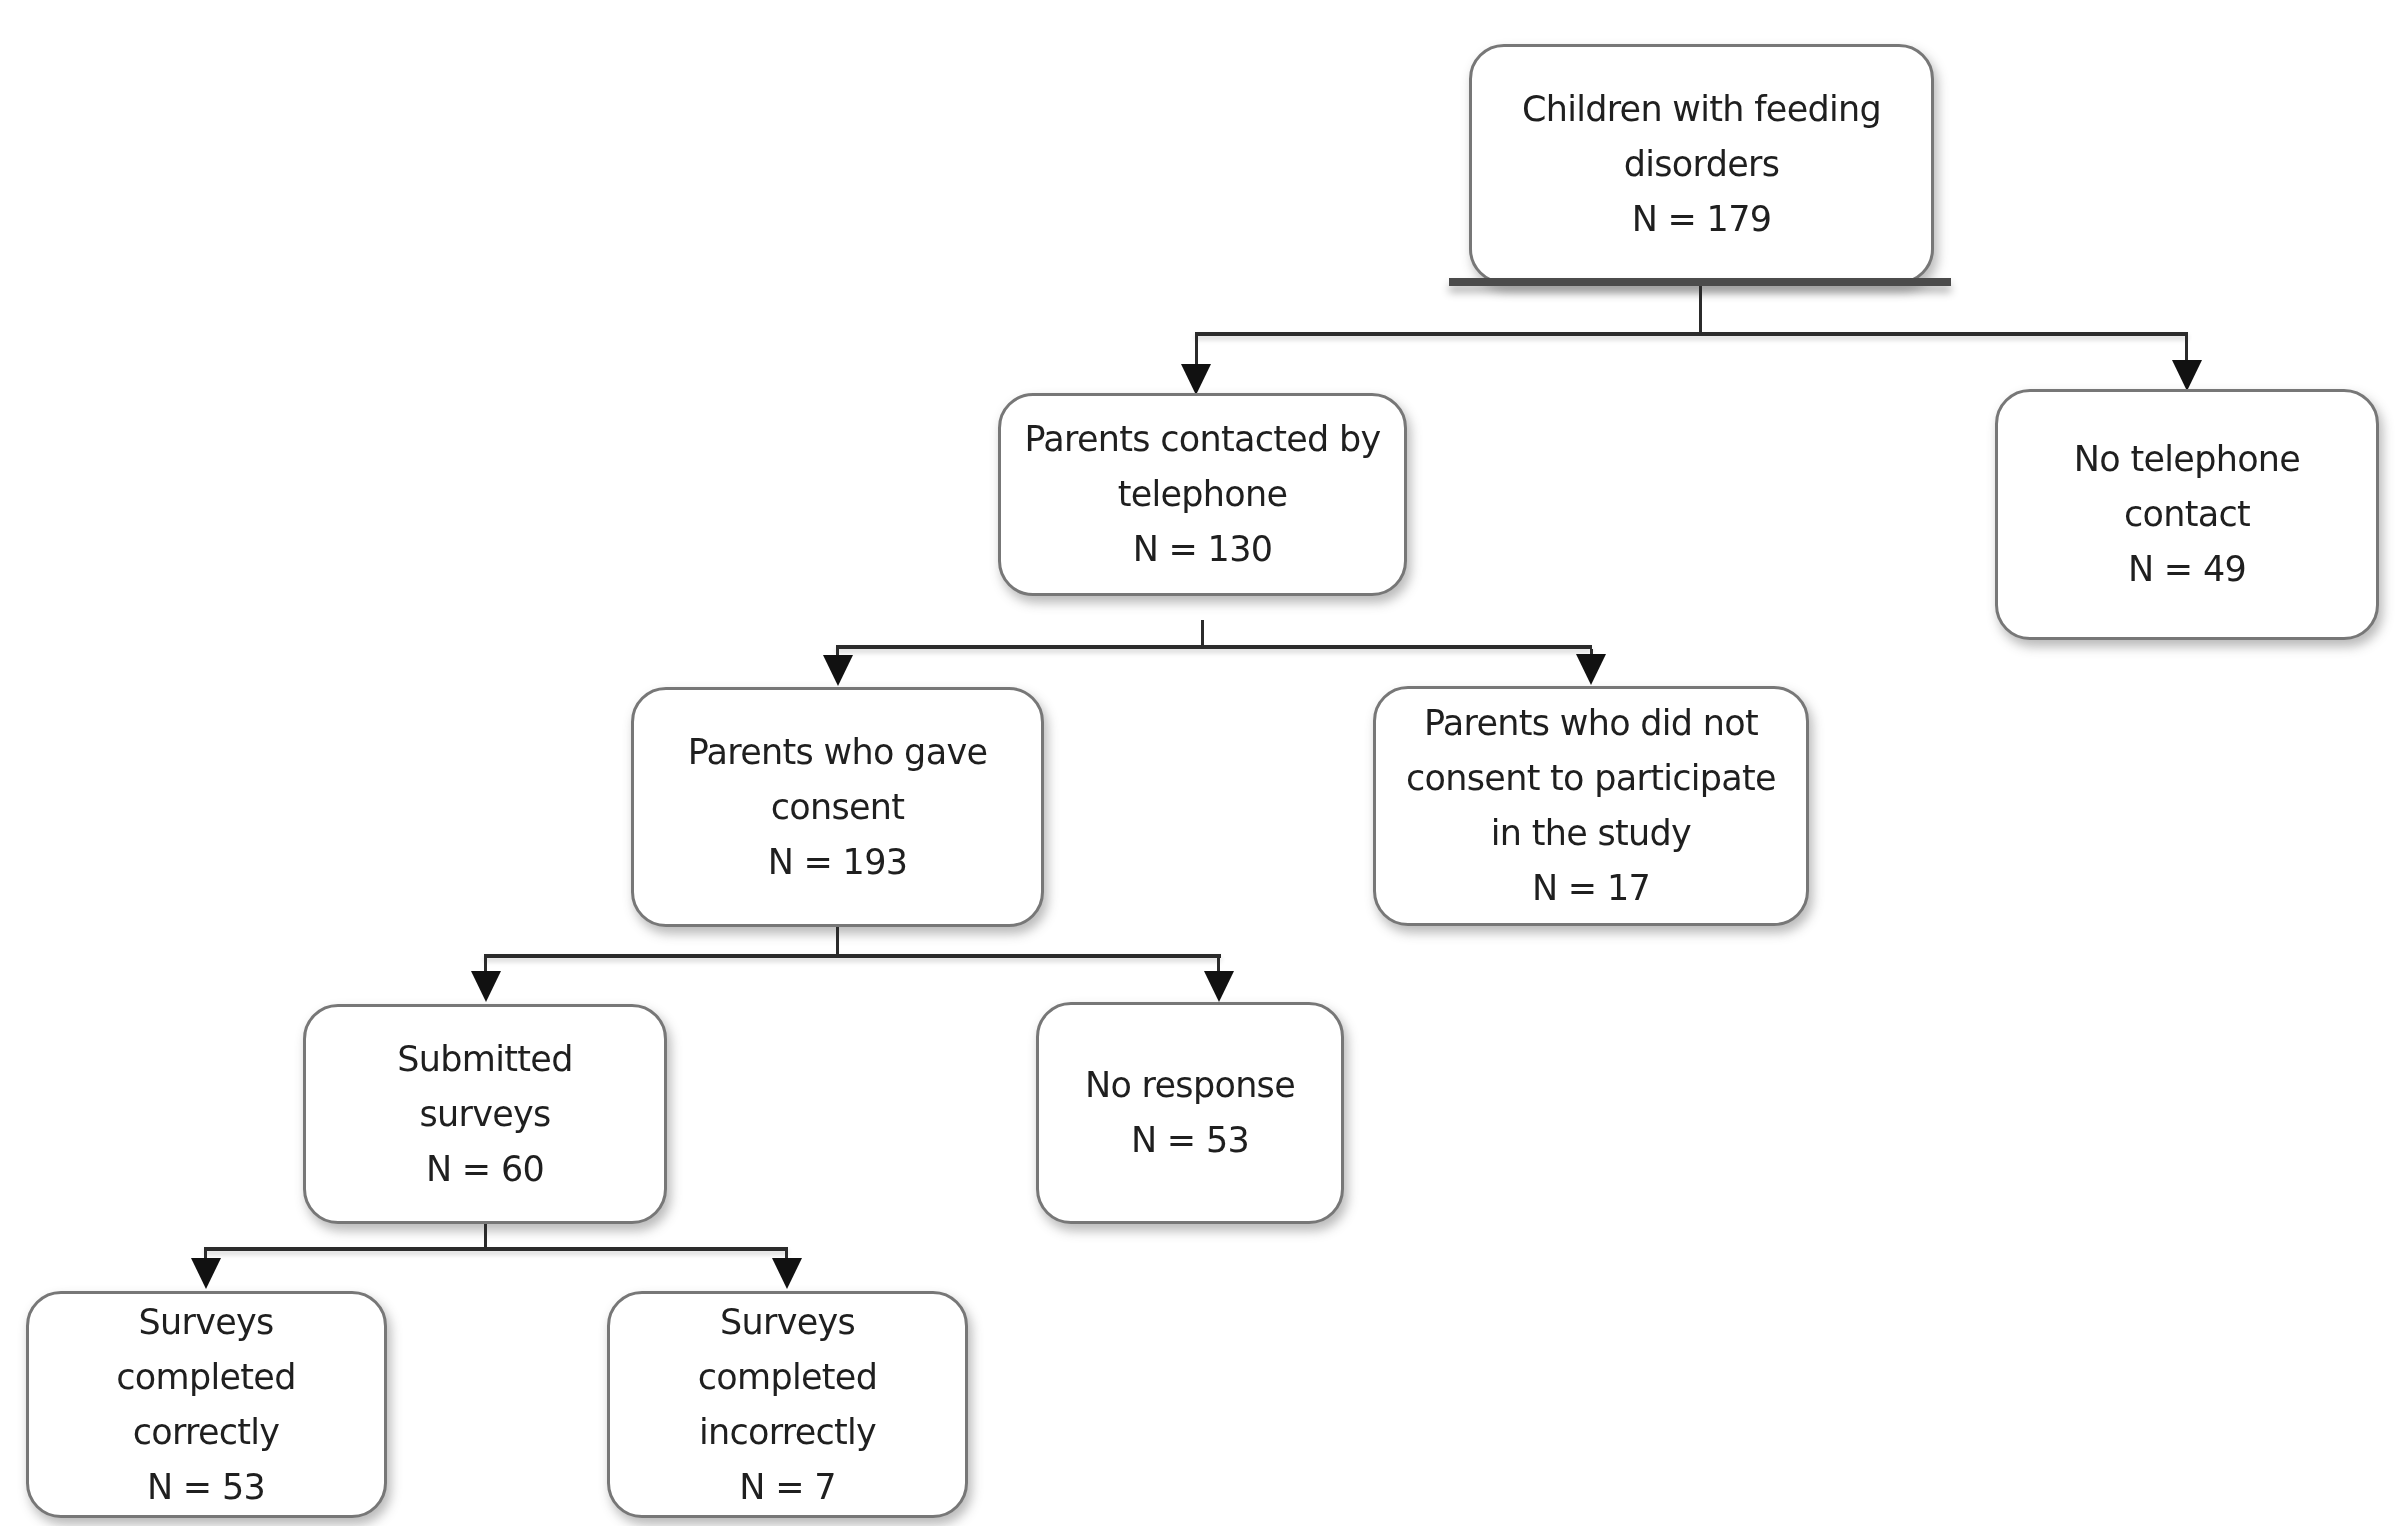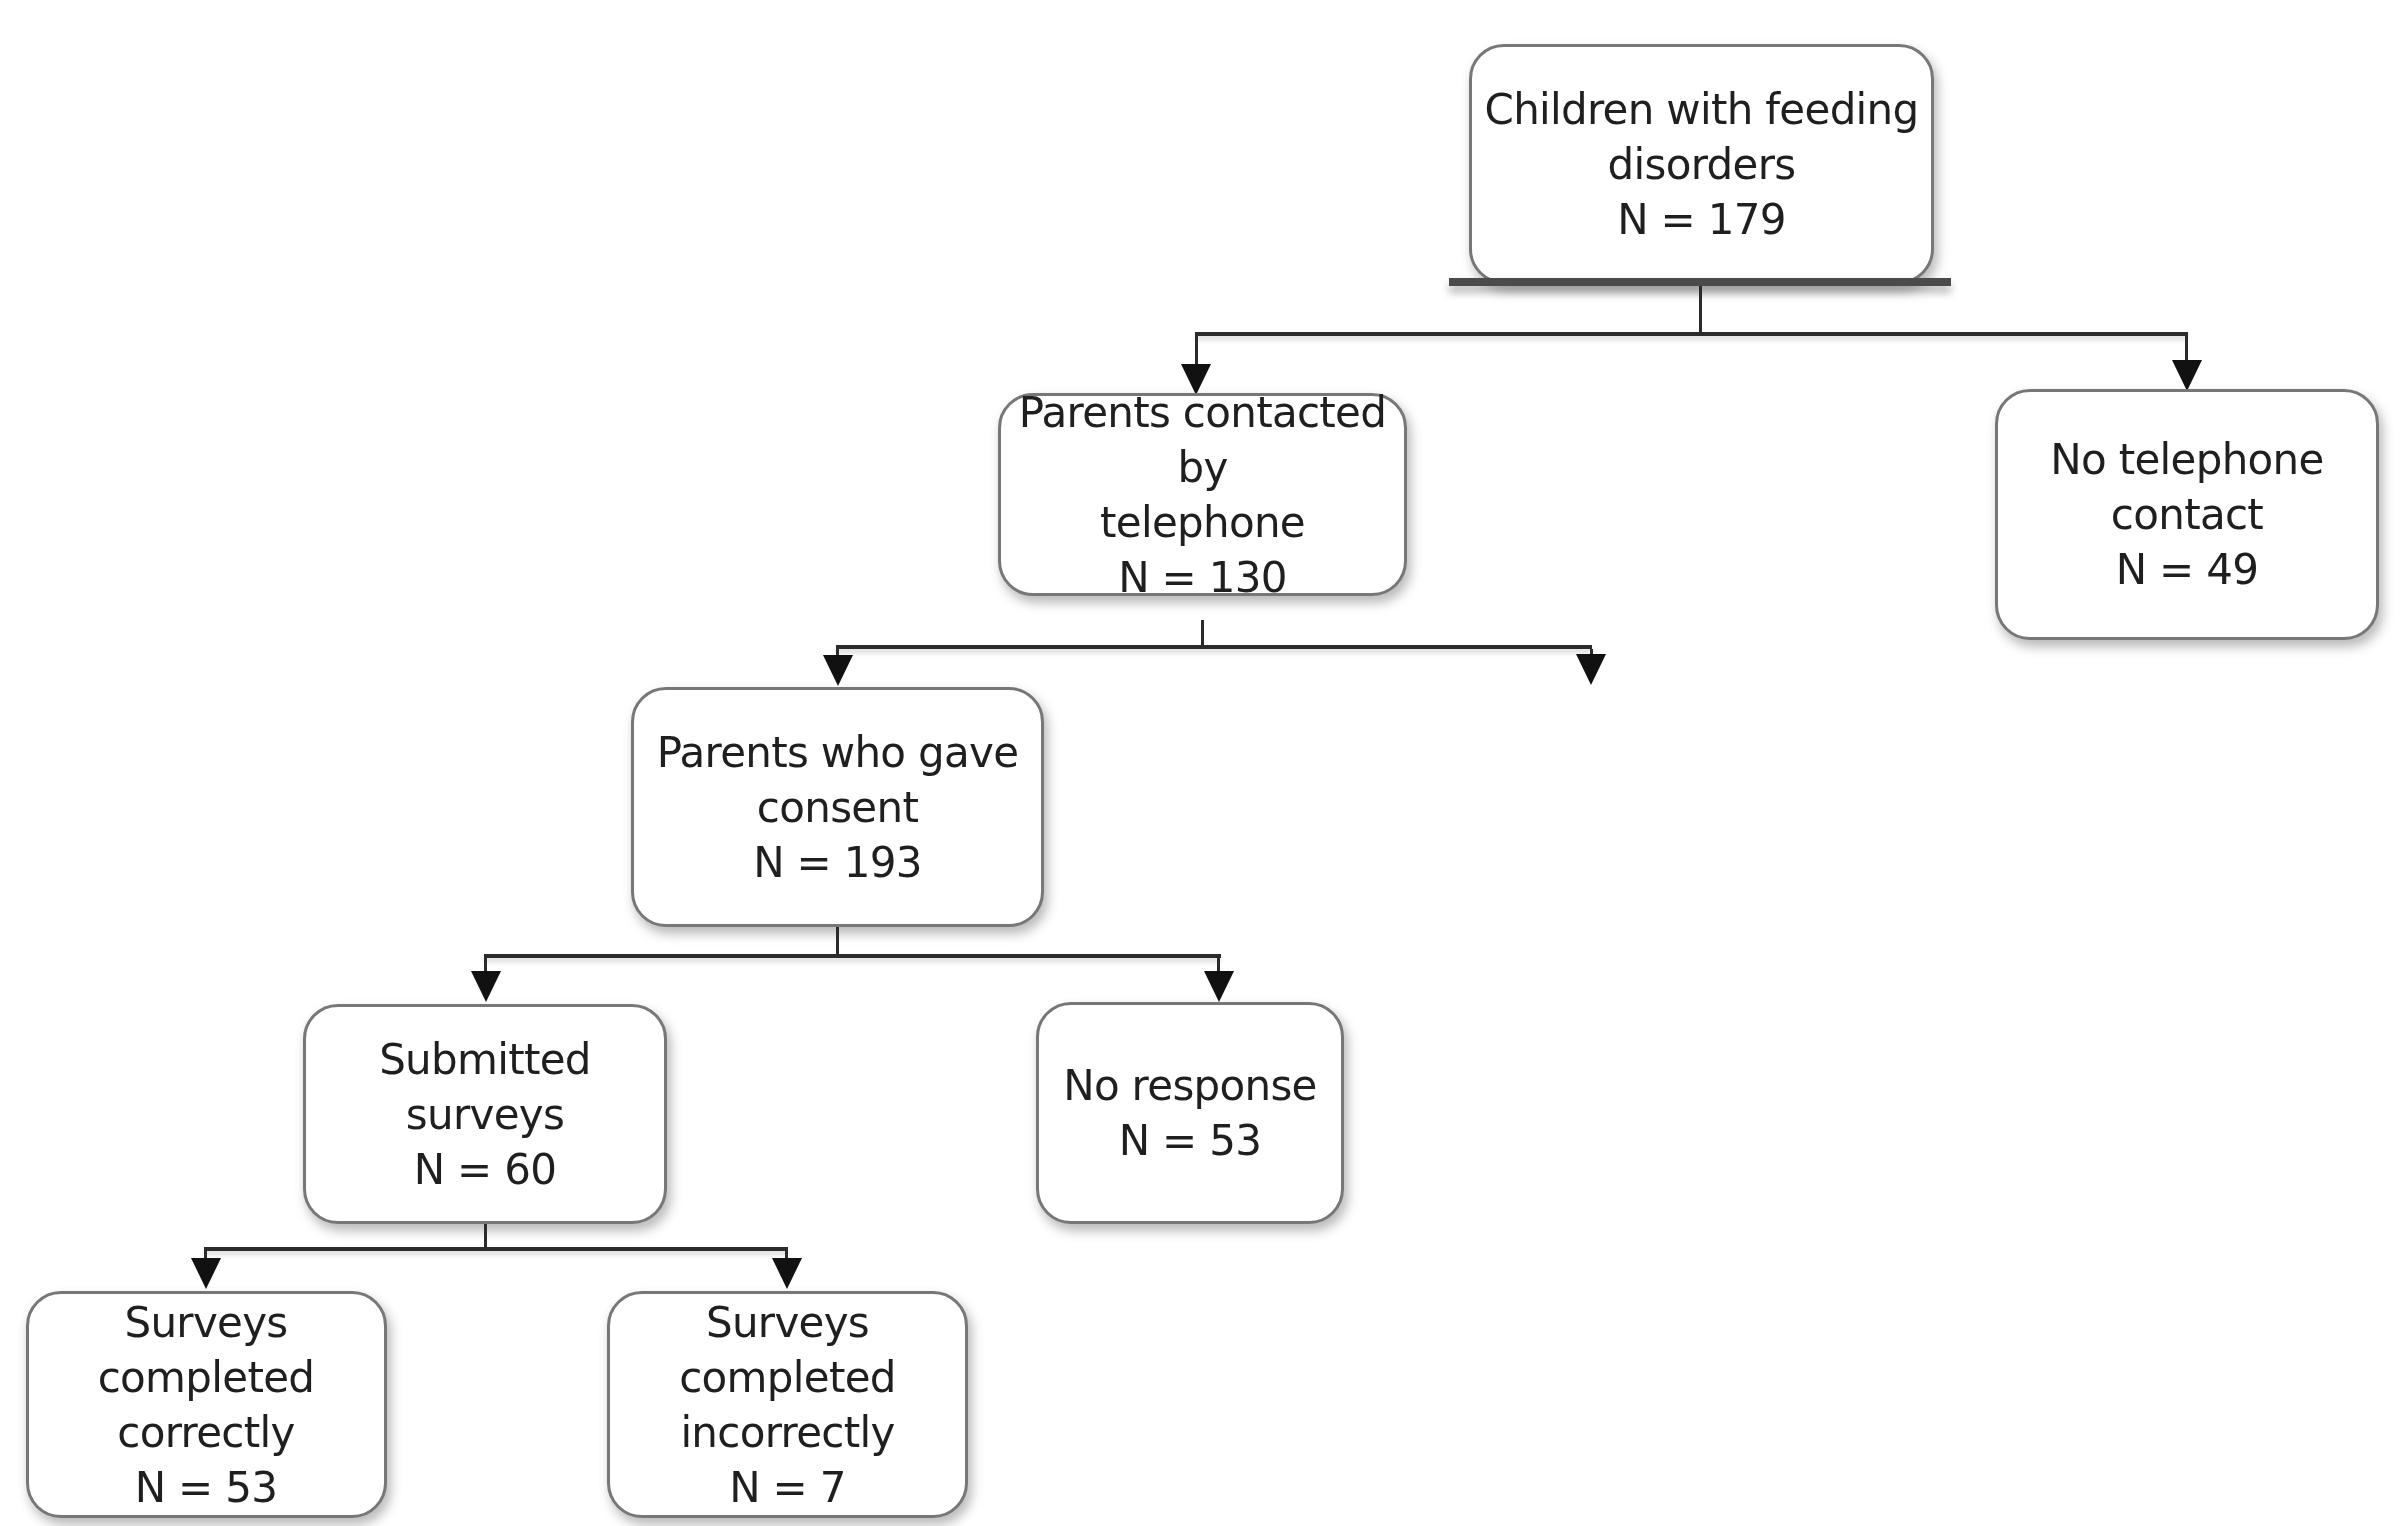--- a/index.html
+++ b/index.html
@@ -23,21 +23,21 @@
     background: #ffffff;
     border: 3.6px solid #777777;
     border-radius: 35px;
     box-shadow: 3.6px 6.5px 10.2px rgba(60,60,60,0.35);
     display: flex;
     align-items: center;
     justify-content: center;
     text-align: center;
     white-space: pre-line;
     color: #1f1f1f;
-    font-size: 42px;
+    font-size: 35px;
     line-height: 55px;
     letter-spacing: -0.7px;
     padding: 2.9px 5.8px;
   }
   
   .n1 { left: 1469px; top:   44px; width: 465px; height: 240px; }
   .n2 { left: 998px; top:  393px; width: 409px; height: 203px; }
   .n3 { left: 1995px; top:  389px; width: 384px; height: 251px; }
   .n4 { left:  631px; top:  687px; width: 413px; height: 240px; }
   .n5 { left: 1373px; top:  686px; width: 436px; height: 240px; }
@@ -124,20 +124,24 @@
   <div class="vline s2"></div>
   <div class="hline b2"></div>
   <div class="vline a2Ls"></div>
   <div class="arrowhead a2Lh"></div>
   <div class="vline a2Rs"></div>
   <div class="arrowhead a2Rh"></div>
 
   <div class="node n4">Parents who gave
 consent
 N = 193</div>
+  <div class="node n5">Parents who did not
+consent to participate
+in the study
+N = 17</div>
 
   <div class="vline s3"></div>
   <div class="hline b3"></div>
   <div class="vline a3Ls"></div>
   <div class="arrowhead a3Lh"></div>
   <div class="vline a3Rs"></div>
   <div class="arrowhead a3Rh"></div>
 
   <div class="node n6">Submitted
 surveys

